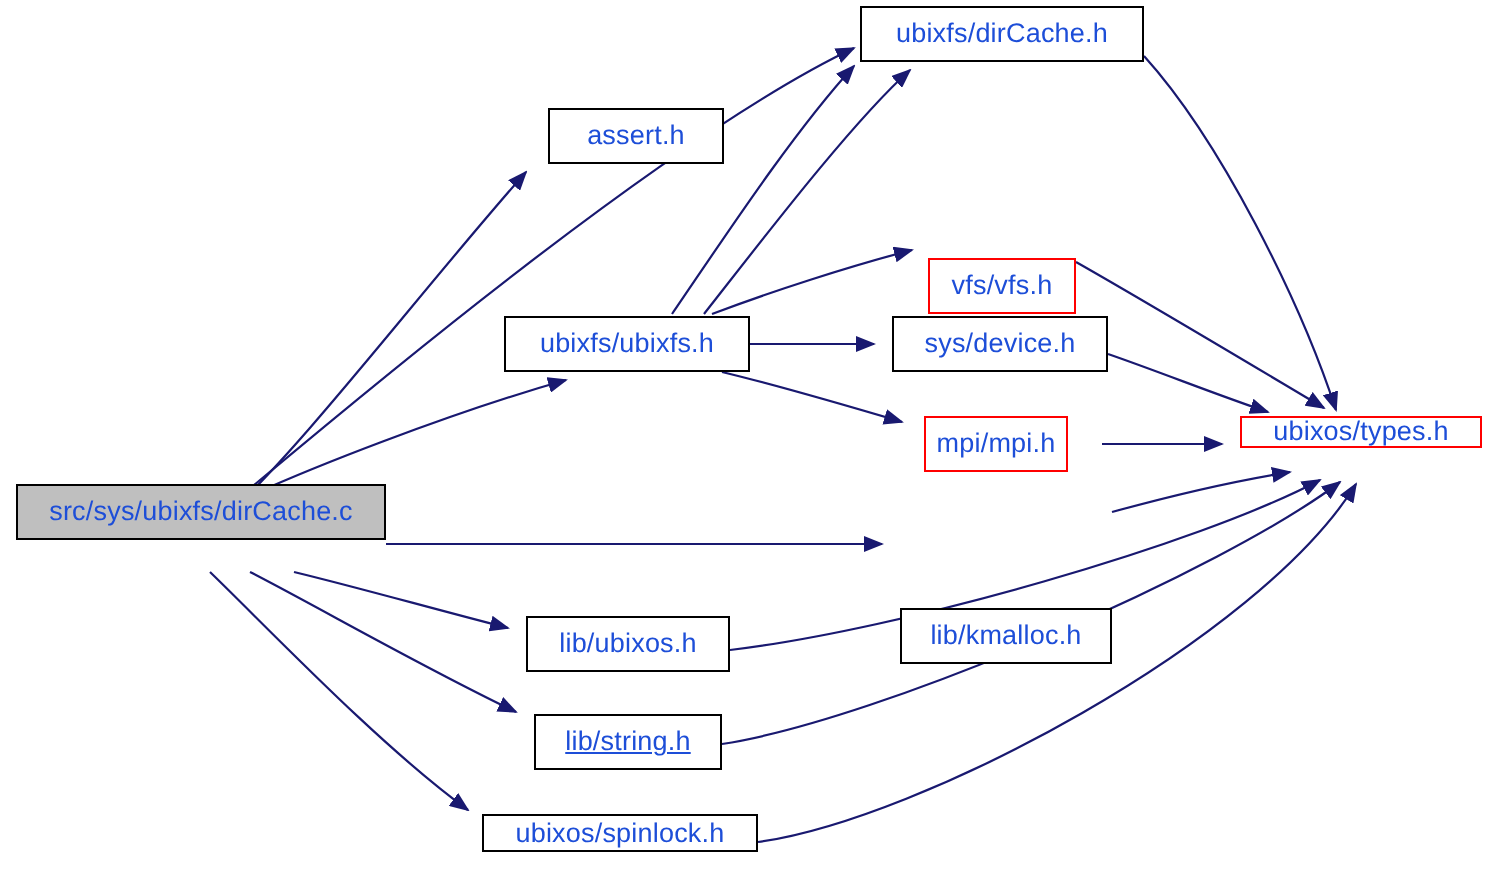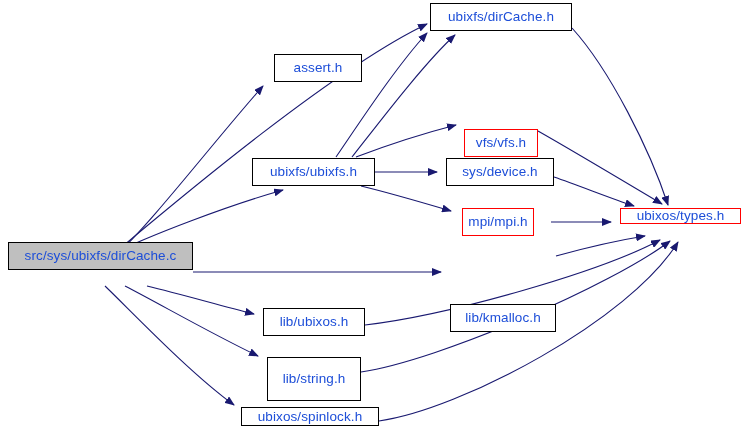--- a/index.html
+++ b/index.html
@@ -110,21 +110,21 @@
       </div>
       <div class="graph-node border-red" style="left: 620px; top: 208px; width: 121px; height: 16px;">
         <span class="node-label">ubixos/types.h</span>
       </div>
       <div class="graph-node" style="left: 450px; top: 258px; width: 106px; height: 28px; margin-top: 46px;">
         <span class="node-label">lib/kmalloc.h</span>
       </div>
       <div class="graph-node" style="left: 263px; top: 308px; width: 102px; height: 28px;">
         <span class="node-label">lib/ubixos.h</span>
       </div>
-      <div class="graph-node" style="left: 267px; top: 357px; width: 94px; height: 44px;">
+      <div class="graph-node" style="left: 267px; top: 357px; width: 94px; height: 28px; text-decoration: underline;">
         <span class="node-label">lib/string.h</span>
       </div>
       <div class="graph-node" style="left: 241px; top: 407px; width: 138px; height: 19px;">
         <span class="node-label">ubixos/spinlock.h</span>
       </div>
     </div>
 
 </div>
 
 </body></html>

